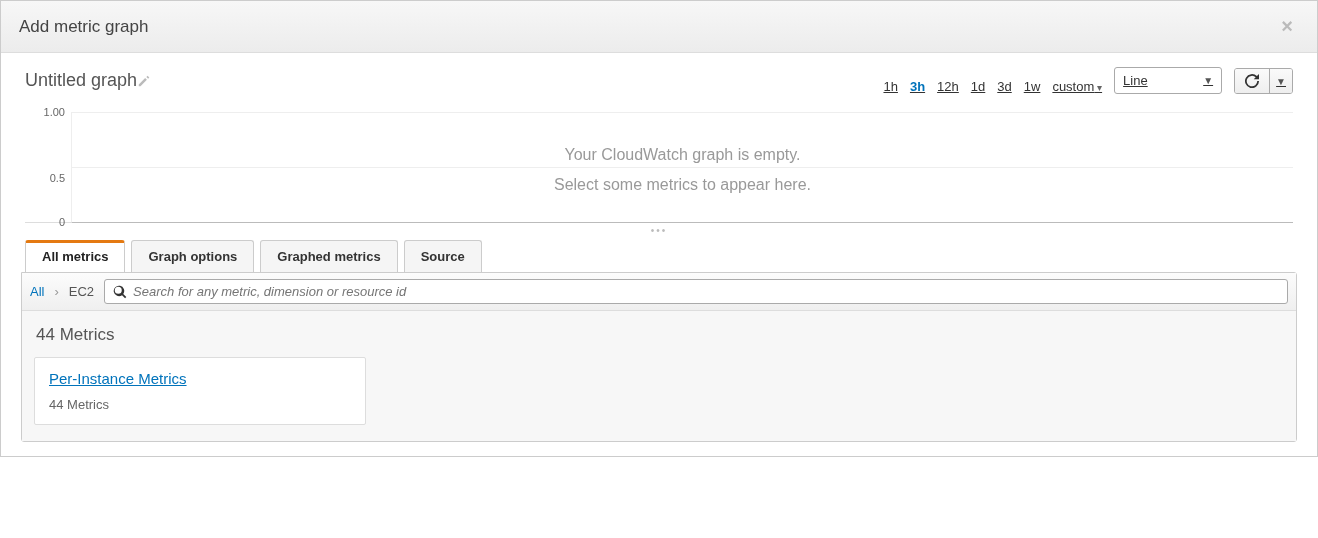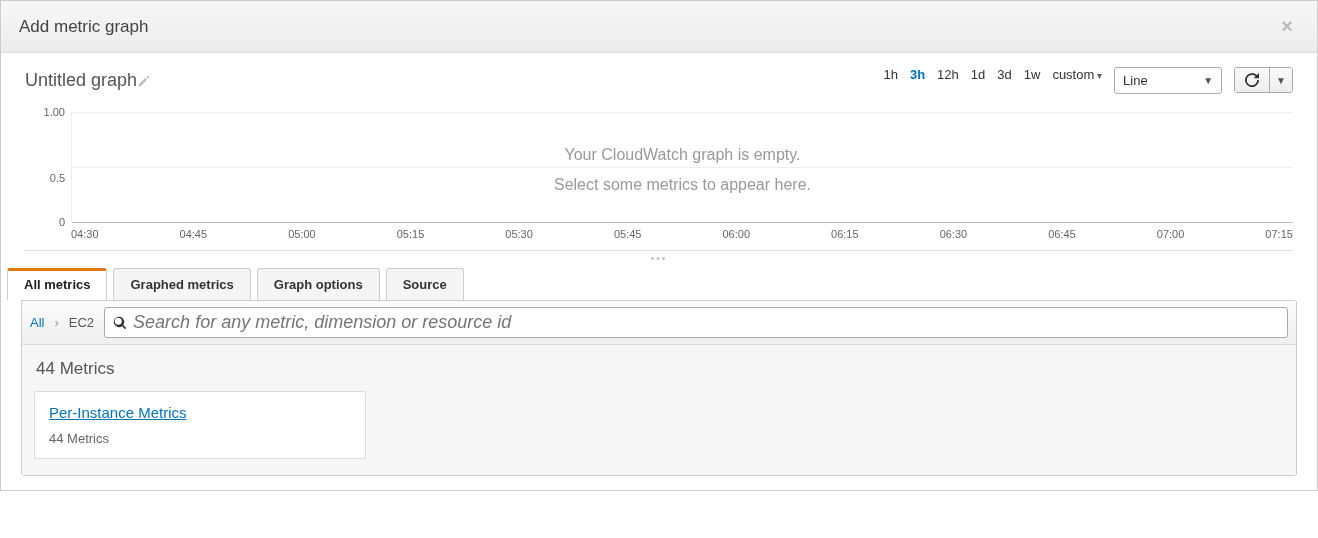--- a/index.html
+++ b/index.html
@@ -48,22 +48,23 @@
     font-size: 18px;
     color: #555;
     font-weight: 400;
   }
   .pencil-icon {
     color: #bbb;
     cursor: pointer;
   }
   .right-controls {
     display: flex;
-    align-items: flex-start;
+    align-items: flex-end;
     gap: 12px;
+    text-decoration: underline;
   }
   .time-ranges {
     display: flex;
     gap: 12px;
     align-items: center;
     font-size: 13px;
   }
   .time-item {
     cursor: pointer;
     color: #333;
@@ -159,21 +160,21 @@
     text-align: center;
     color: #bbb;
     font-size: 10px;
     letter-spacing: 2px;
     padding: 2px 0;
     cursor: row-resize;
   }
   .tabs {
     display: flex;
     gap: 6px;
-    padding: 0 6px;
+    padding: 0 24px;
     margin-top: 2px;
   }
   .tab {
     padding: 8px 16px;
     border: 1px solid #ccc;
     border-bottom: none;
     background: #f5f5f5;
     cursor: pointer;
     font-size: 13px;
     color: #333;
@@ -219,21 +220,21 @@
     border: 1px solid #aaa;
     border-radius: 3px;
     background: #fff;
     padding: 4px 8px;
     gap: 6px;
   }
   .search-input {
     flex: 1;
     border: none;
     outline: none;
-    font-size: 18px;
+    font-size: 13px;
     font-style: italic;
     color: #888;
   }
   .panel-body {
     background: #f7f7f7;
     padding: 10px 12px 16px 12px;
   }
   .metrics-count {
     font-size: 17px;
     color: #555;
@@ -314,42 +315,28 @@
     </div>
     <div class="grid">
       <div class="gridline" style="top:0;"></div>
       <div class="gridline" style="top:50%;"></div>
       <div class="gridline" style="top:100%;border-top:1px solid #bbb;"></div>
       <div class="empty-msg">
         <div>Your CloudWatch graph is empty.</div>
         <div>Select some metrics to appear here.</div>
       </div>
     </div>
-    <div class="x-axis">
-      <span>04:30</span>
-      <span>04:45</span>
-      <span>05:00</span>
-      <span>05:15</span>
-      <span>05:30</span>
-      <span>05:45</span>
-      <span>06:00</span>
-      <span>06:15</span>
-      <span>06:30</span>
-      <span>06:45</span>
-      <span>07:00</span>
-      <span>07:15</span>
-    </div>
   </div>
 
   <div class="resize-handle">•••</div>
 
   <div class="tabs">
     <div class="tab active">All metrics</div>
+    <div class="tab">Graph options</div>
     <div class="tab">Graphed metrics</div>
-    <div class="tab">Graph options</div>
     <div class="tab">Source</div>
   </div>
 
   <div class="tab-panel">
     <div class="search-row">
       <span class="crumb">All</span>
       <span class="crumb-sep">›</span>
       <span class="crumb-current">EC2</span>
       <div class="search-box">
         <svg width="14" height="14" viewBox="0 0 16 16">

